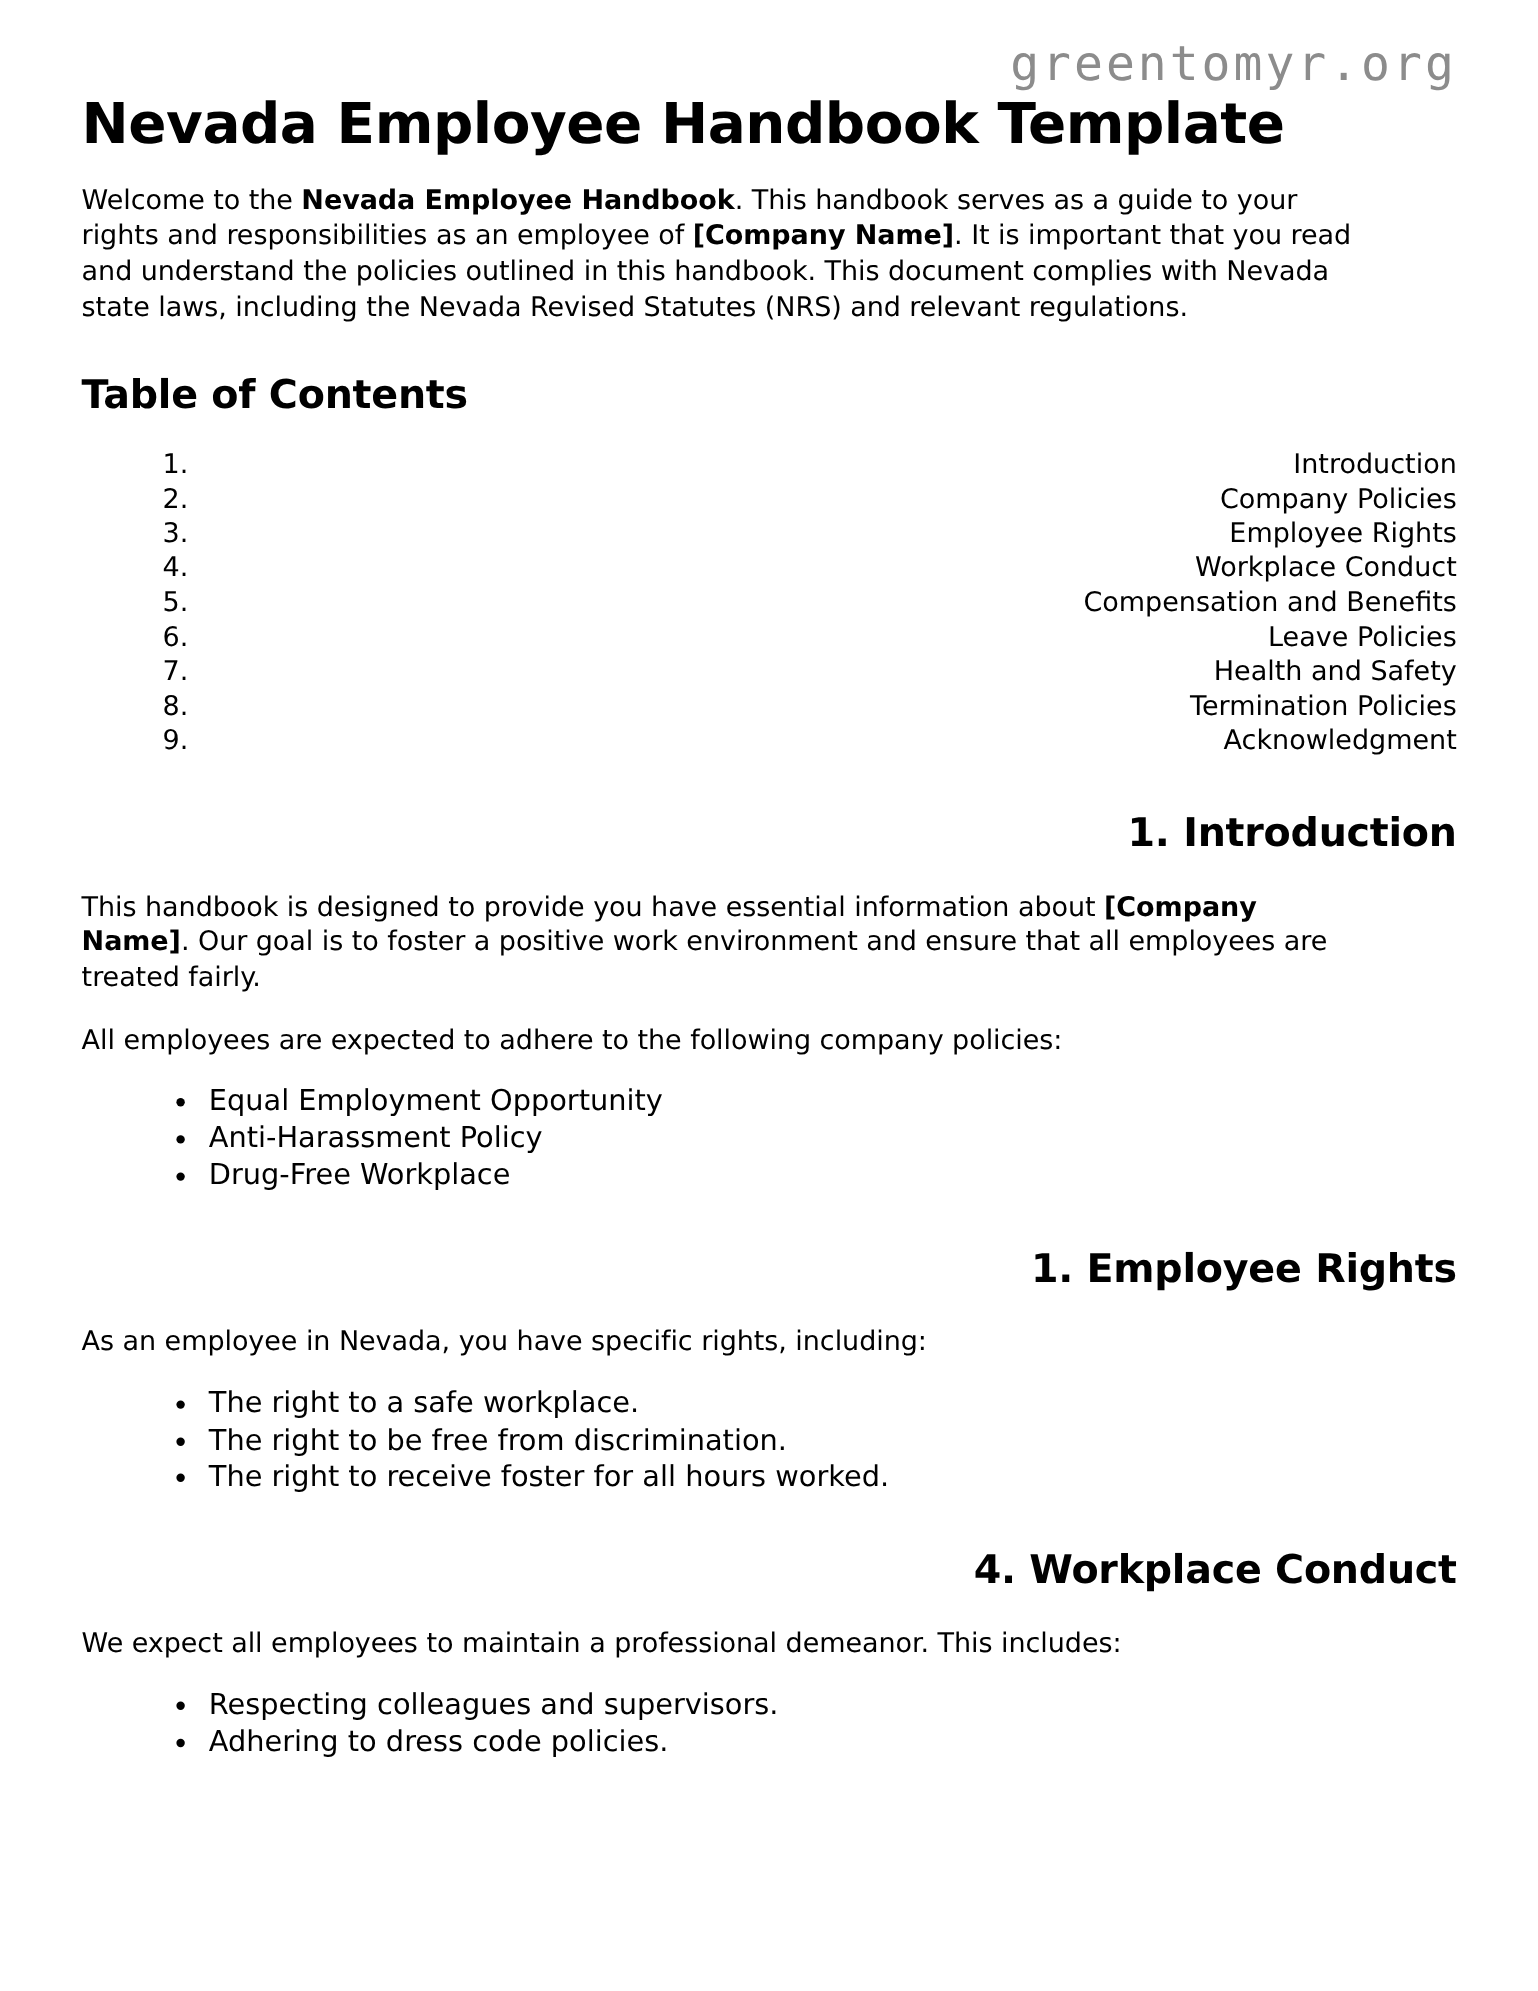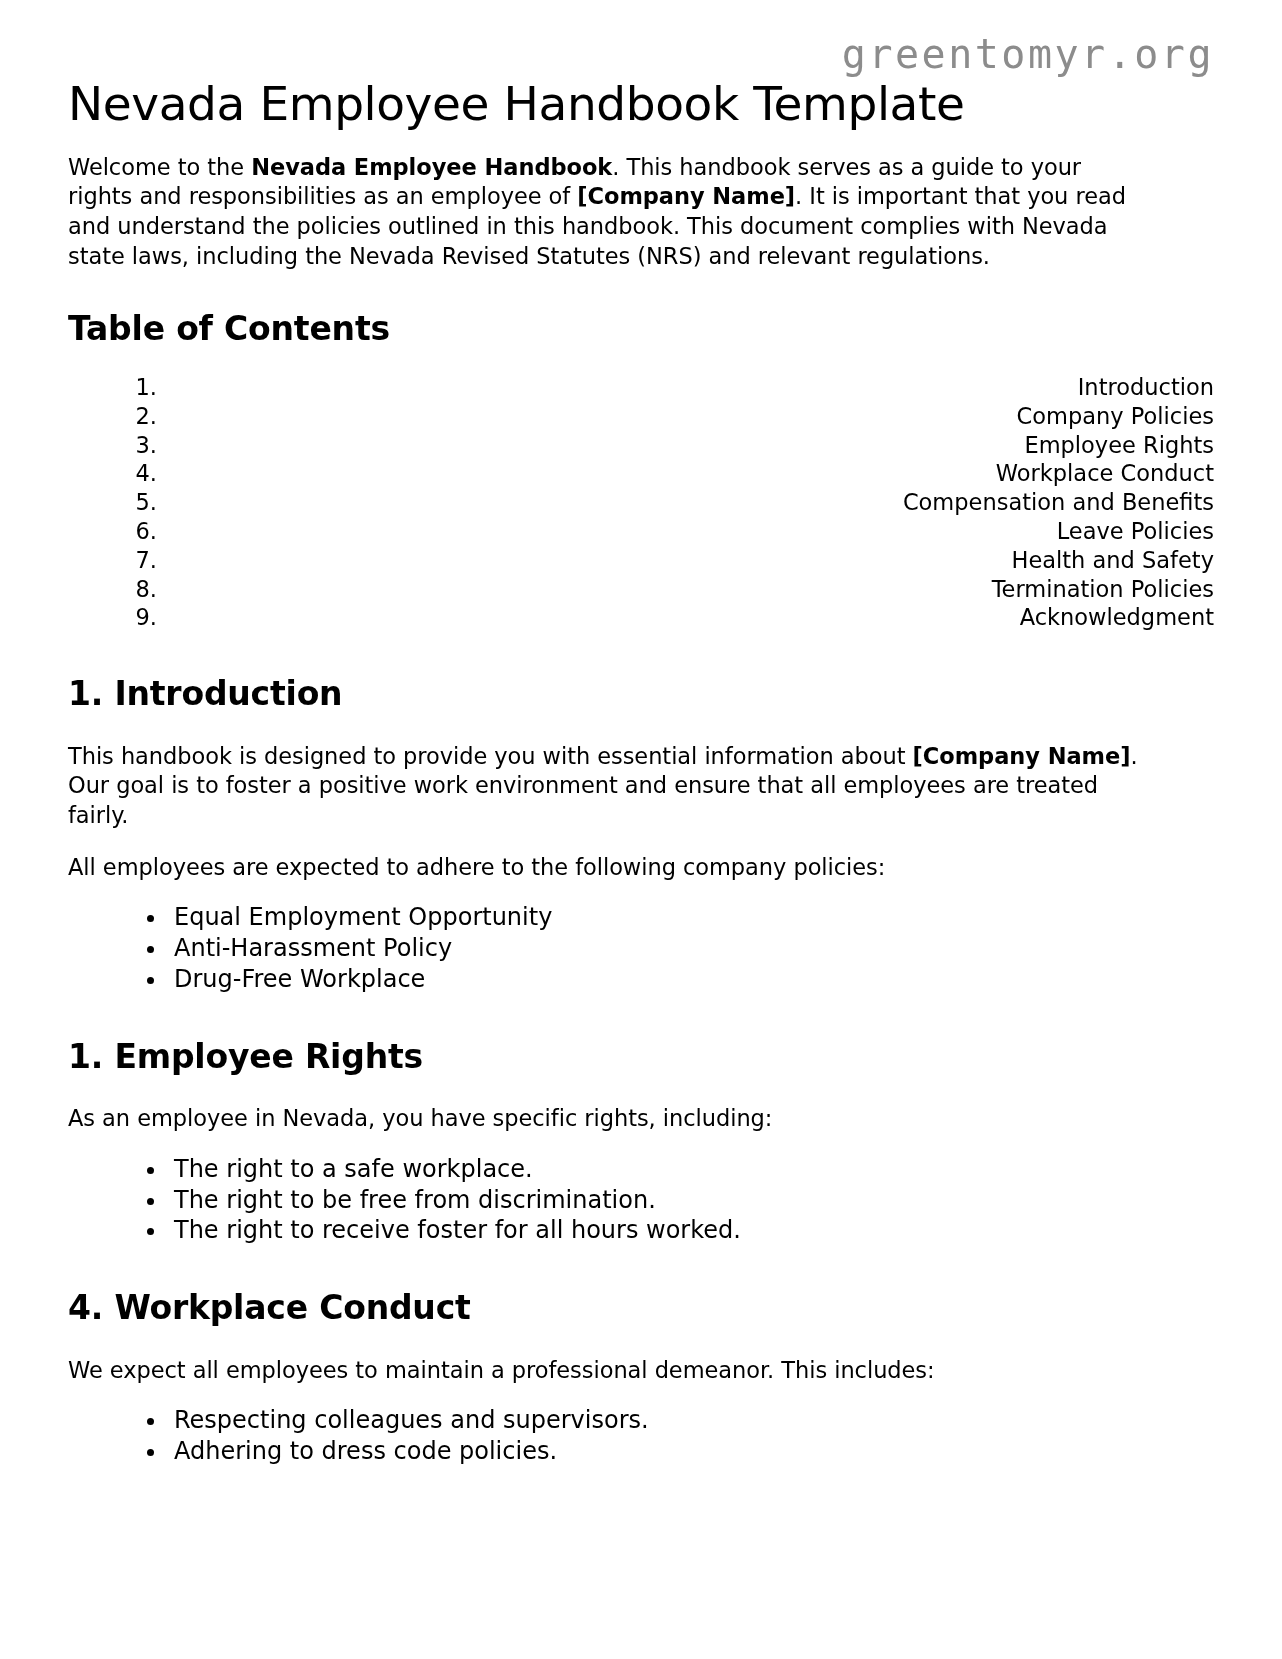--- a/index.html
+++ b/index.html
@@ -38,33 +38,34 @@
     white-space: nowrap;
     line-height: 1;
     user-select: none;
   }
 
   
   h1.doc-title {
     margin: 0;
     padding-top: 78px;
     font-size: 47px;
-    font-weight: normal;
+    font-weight: bold;
     line-height: 1.12;
     letter-spacing: -0.4px;
   }
 
   h2.section-heading {
     font-size: 33px;
     font-weight: bold;
     margin: 0;
     padding-top: 42px;
     padding-bottom: 6px;
     line-height: 1.2;
     letter-spacing: -0.2px;
+    text-align: right;
   }
 
   h2.toc-heading {
     font-size: 33px;
     font-weight: bold;
     margin: 0;
     padding-top: 38px;
     padding-bottom: 4px;
     line-height: 1.2;
     letter-spacing: -0.2px;
@@ -134,21 +135,21 @@
     <li>Employee Rights</li>
     <li>Workplace Conduct</li>
     <li>Compensation and Benefits</li>
     <li>Leave Policies</li>
     <li>Health and Safety</li>
     <li>Termination Policies</li>
     <li>Acknowledgment</li>
   </ol>
 
   <h2 class="section-heading">1. Introduction</h2>
-  <p class="body-text"><span>This handbook is designed to provide you with essential information about </span><b>[Company Name]</b><span>. Our goal is to foster a positive work environment and ensure that all employees are treated fairly.</span></p>
+  <p class="body-text"><span>This handbook is designed to provide you have essential information about </span><b>[Company Name]</b><span>. Our goal is to foster a positive work environment and ensure that all employees are treated fairly.</span></p>
 
   <p class="body-text"><span>All employees are expected to adhere to the following company policies:</span></p>
   <ul class="bullet-list">
     <li>Equal Employment Opportunity</li>
     <li>Anti-Harassment Policy</li>
     <li>Drug-Free Workplace</li>
   </ul>
 
   <h2 class="section-heading">1. Employee Rights</h2>
   <p class="body-text"><span>As an employee in Nevada, you have specific rights, including:</span></p>

